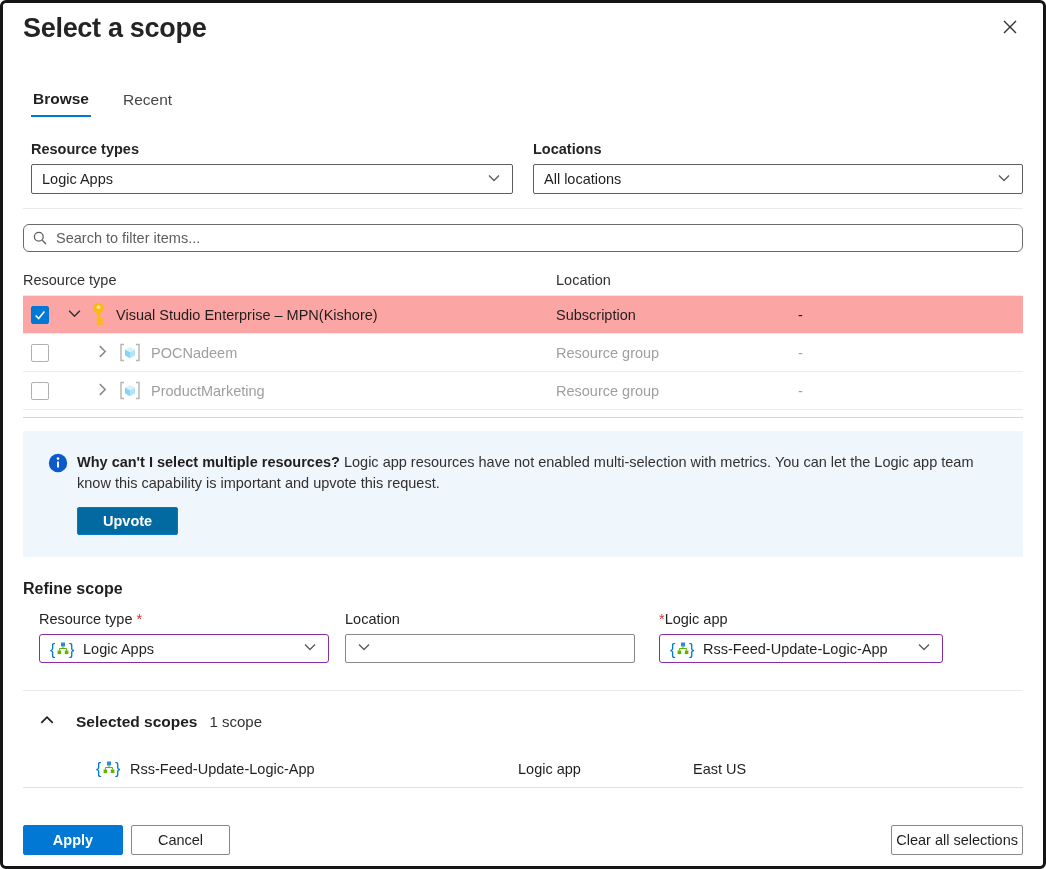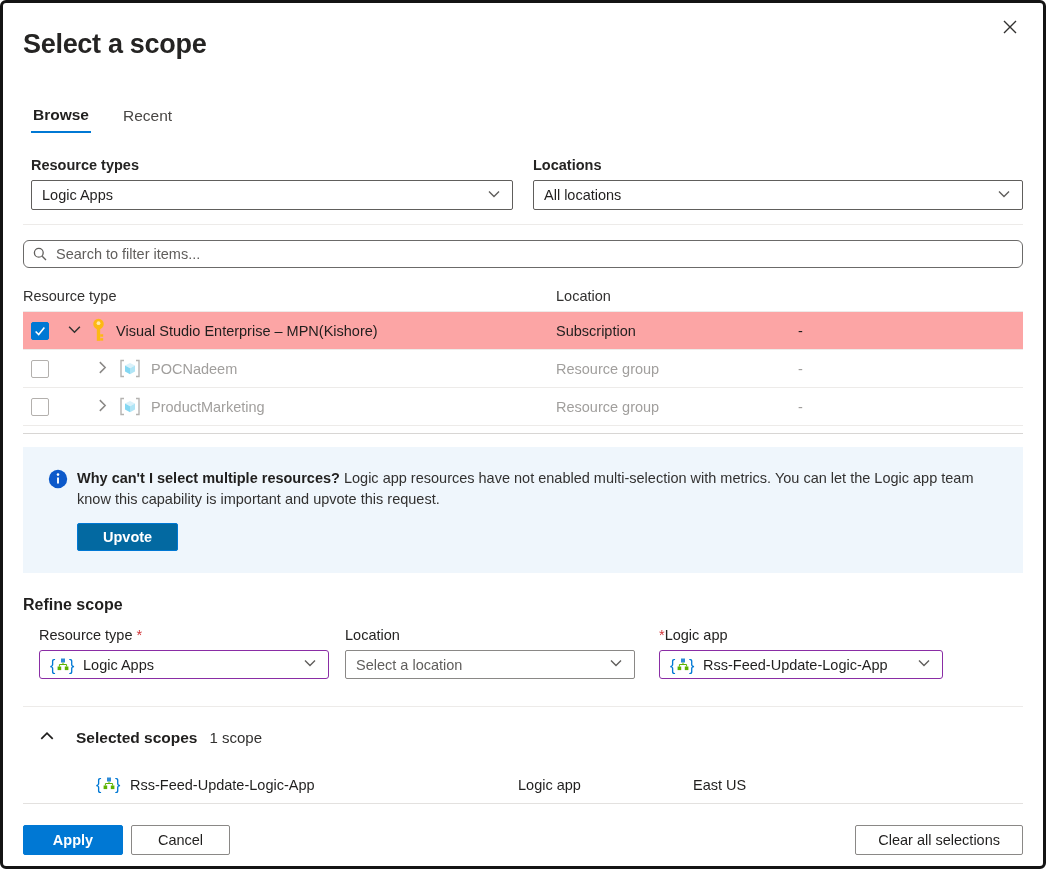--- a/index.html
+++ b/index.html
@@ -12,21 +12,21 @@
   .dialog {
     position: relative;
     width: 1046px;
     height: 869px;
     background: #fff;
     border: 3px solid #141414;
     border-radius: 6px;
     overflow: hidden;
   }
   
-  .title-row { padding: 10px 6px 0 20px; margin-top: 16px; }
+  .title-row { padding: 10px 6px 0 20px; }
   .dialog-title { font-size: 27px; font-weight: 600; color: #252423; letter-spacing: -0.3px; }
   .close-btn {
     position: absolute; top: 12px; right: 20px;
     width: 26px; height: 26px; background: none; border: none; cursor: pointer;
     display: flex; align-items: center; justify-content: center;
   }
   
   .tabs { display: flex; gap: 30px; margin: 46px 0 0 28px; }
   .tab { background: none; border: none; font-size: 15.5px; color: #484644; padding: 0 2px 7px 2px; cursor: pointer; font-family: inherit; }
   .tab.active { color: #201f1e; font-weight: 600; border-bottom: 2px solid #0078d4; }
@@ -97,21 +97,21 @@
   .sel-table { margin: 20px 20px 0 20px; }
   .sel-row { display: grid; grid-template-columns: 495px 175px 1fr; align-items: center; height: 37px; border-bottom: 1px solid #e3e1df; }
   .sel-c1 { display: flex; align-items: center; padding-left: 73px; }
   .sel-name { margin-left: 8px; }
   
   .footer { position: absolute; left: 20px; right: 20px; bottom: 11px; display: flex; align-items: center; }
   .btn { height: 30px; border-radius: 2px; font-family: inherit; font-size: 14.5px; cursor: pointer; }
   .btn-primary { width: 100px; background: #0078d4; border: 1px solid #0078d4; color: #fff; font-weight: 600; }
   .btn-secondary { background: #fff; border: 1px solid #8a8886; color: #201f1e; }
   .btn-cancel { width: 99px; margin-left: 8px; }
-  .btn-clear { margin-left: auto; padding: 0 22px; }
+  .btn-clear { margin-left: auto; padding: 0 4px; }
 </style>
 </head>
 <body>
 
 <div class="dialog">
 
   <div class="title-row">
     <span class="dialog-title">Select a scope</span>
   </div>
   <button class="close-btn">
@@ -290,21 +290,20 @@
         <span>
           <svg width="16" height="16" viewBox="0 0 16 16">
               <polyline points="3,5.5 8,10.5 13,5.5" fill="none" stroke="#605e5c" stroke-width="1.4"></polyline>
             </svg>
         </span>
       </div>
     </div>
     <div class="refine-col">
       <label class="refine-label">Location</label>
       <div class="dropdown refine-dd">
-        <span class="dd-value placeholder">Select a location</span>
         <span>
           <svg width="16" height="16" viewBox="0 0 16 16">
               <polyline points="3,5.5 8,10.5 13,5.5" fill="none" stroke="#605e5c" stroke-width="1.4"></polyline>
             </svg>
         </span>
       </div>
     </div>
     <div class="refine-col col3">
       <label class="refine-label"><span class="req">*</span><span>Logic app</span></label>
       <div class="dropdown refine-dd focused">

